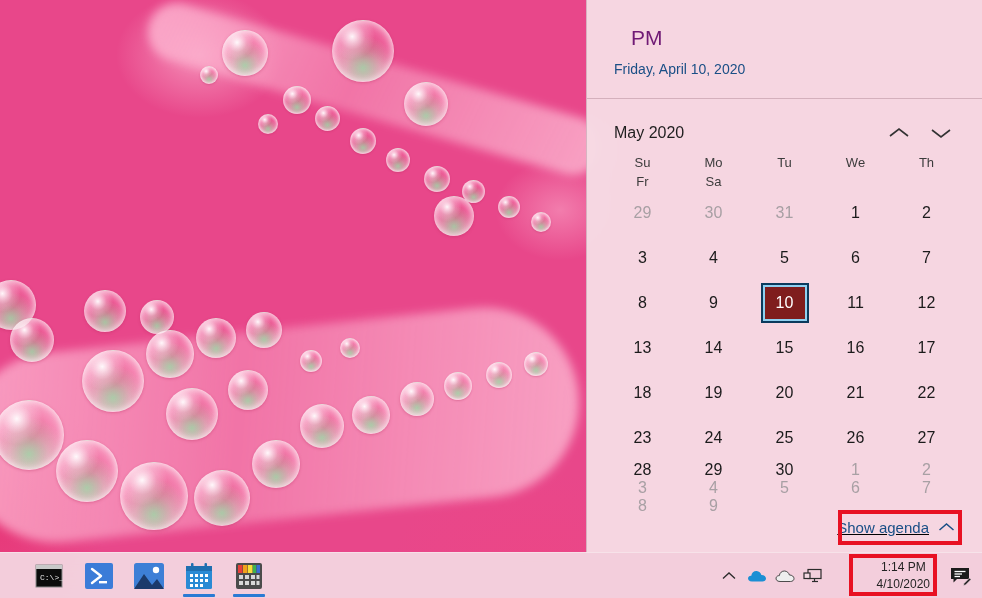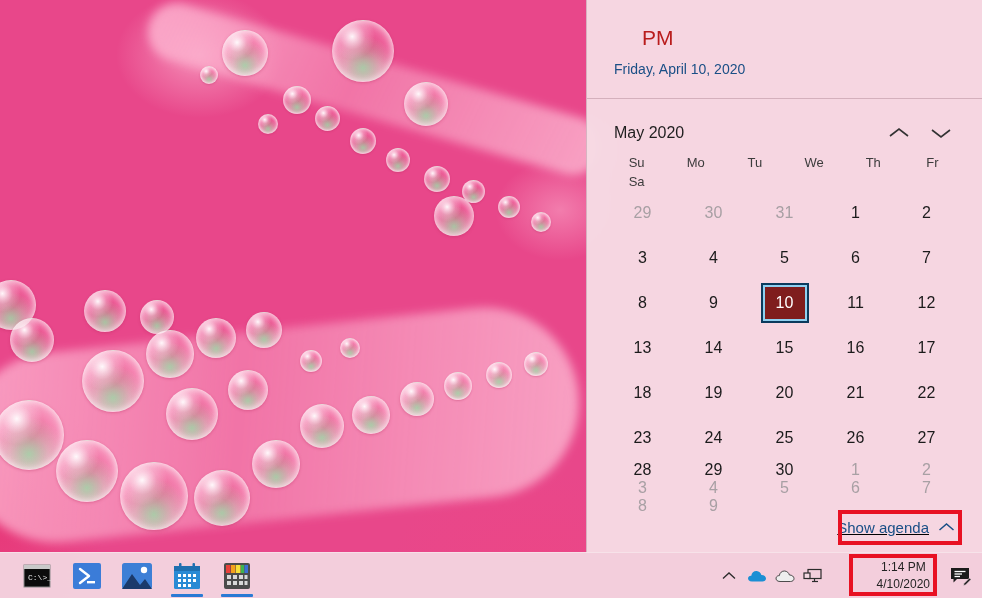--- a/index.html
+++ b/index.html
@@ -70,22 +70,22 @@
     height:120px;
     padding:26px 0 0 27px;
     border-bottom:1px solid rgba(170,130,145,.45);
   }
   .time-row { display:flex; align-items:baseline; }
   .time-big {
     font-size:46px; font-weight:300; color:#1f1f1f;
     letter-spacing:0px; line-height:1;
   }
   .time-ampm {
-    font-size:21px; font-weight:400; color:#b91c1c;
-    margin-left:28px;
+    font-size:21px; font-weight:400; color:#701a75;
+    margin-left:17px;
   }
   .date-line {
     margin-top:11px;
     font-size:14px; color:#1a4f86; font-weight:400;
   }
 
   .cal-section { padding:14px 20px 0 20px; flex:1; }
   .cal-head {
     display:flex; align-items:center;
     height:40px;
@@ -96,21 +96,21 @@
     flex:1;
   }
   .navbtn {
     width:42px; height:36px;
     display:flex; align-items:center; justify-content:center;
     cursor:pointer;
   }
   .navbtn svg { display:block; }
 
   .dow-row {
-    display:grid; grid-template-columns:repeat(6,1fr);
+    display:grid; grid-template-columns:repeat(5,1fr);
     height:38px; align-items:center;
   }
   .dow {
     text-align:center; font-size:13px; color:#3c3c3c; font-weight:400;
   }
   .cal-grid {
     display:grid; grid-template-columns:repeat(5,1fr);
     grid-template-rows:repeat(6,45px);
   }
   .day {
@@ -158,21 +158,21 @@
   
   .taskbar {
     position:absolute; left:0; bottom:0;
     width:982px; height:46px;
     background:rgba(243,216,226,0.93);
     backdrop-filter:blur(20px);
     border-top:1px solid rgba(255,255,255,.35);
     display:flex; align-items:center;
     z-index:50;
   }
-  .tb-left { display:flex; align-items:center; padding-left:12px; }
+  .tb-left { display:flex; align-items:center; padding-left:24px; }
   .tb-item {
     width:50px; height:46px;
     display:flex; align-items:center; justify-content:center;
     position:relative; cursor:pointer;
   }
   .tb-item .under {
     position:absolute; bottom:2px; left:9px;
     width:32px; height:3px; background:#2a7ad4; border-radius:1px;
   }
   .tb-spacer { flex:1; }

